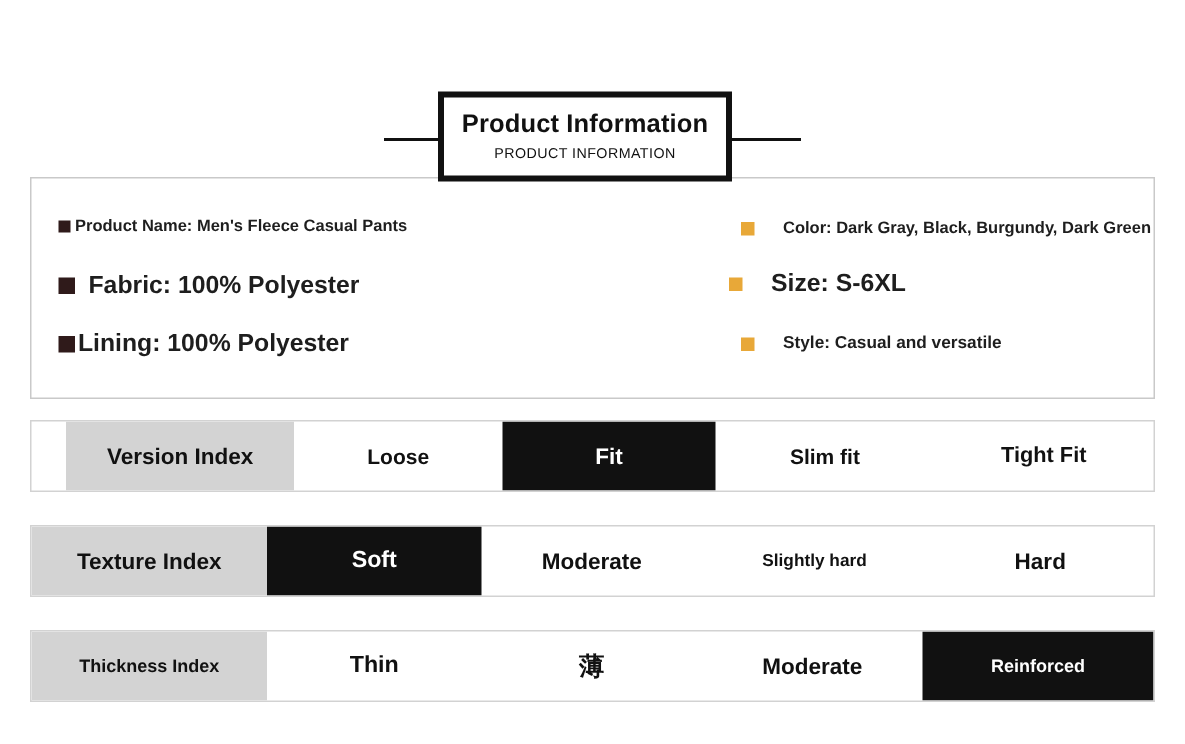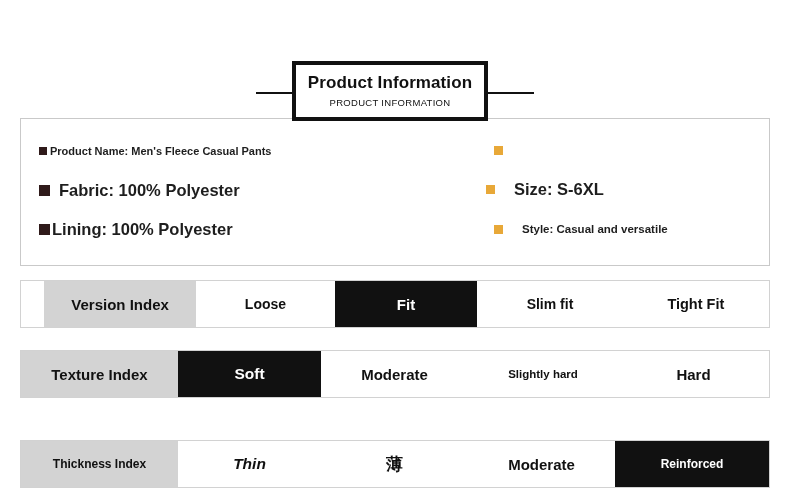--- a/index.html
+++ b/index.html
@@ -126,21 +126,21 @@
     left: 20px;
     width: 750px;
     height: 48px;
     display: flex;
     border: 1px solid #d2d2d2;
     background: #ffffff;
     overflow: hidden;
   }
   .index-row.r1 { top: 280px; padding-left: 23px; }
   .index-row.r2 { top: 350px; }
-  .index-row.r3 { top: 440px; align-items: flex-end; }
+  .index-row.r3 { top: 420px; align-items: flex-end; }
 
   .cell {
     display: flex;
     align-items: center;
     justify-content: center;
     height: 100%;
     font-weight: bold;
     color: #111111;
     white-space: nowrap;
     overflow: hidden;
@@ -179,20 +179,21 @@
     </div>
     <div class="info-row lrow3">
       <span class="bullet dark"></span>
       <span class="info-text">Lining: 100% Polyester</span>
     </div>
   </div>
 
   <div class="info-col right">
     <div class="info-row rrow1">
       <span class="bullet gold"></span>
+      <span class="info-text">Color: Dark Gray, Black, Burgundy, Dark Green</span>
     </div>
     <div class="info-row rrow2">
       <span class="bullet gold"></span>
       <span class="info-text">Size: S-6XL</span>
     </div>
     <div class="info-row rrow3">
       <span class="bullet gold"></span>
       <span class="info-text">Style: Casual and versatile</span>
     </div>
   </div>
@@ -210,17 +211,17 @@
 <div class="index-row r2">
   <div class="cell label" style="width:157px;font-size:15px;">Texture Index</div>
   <div class="cell hl" style="width:143px;font-size:15.5px;">Soft</div>
   <div class="cell" style="width:147px;font-size:15px;">Moderate</div>
   <div class="cell" style="width:150px;font-size:11.5px;">Slightly hard</div>
   <div class="cell" style="width:151px;font-size:15px;">Hard</div>
 </div>
 
 <div class="index-row r3">
   <div class="cell label" style="width:157px;font-size:12px;">Thickness Index</div>
-  <div class="cell" style="width:143px;font-size:15.5px;font-style:italic;">Thin</div>
+  <div class="cell" style="width:143px;font-size:15.5px;">Thin</div>
   <div class="cell" style="width:147px;font-size:17px;">薄</div>
   <div class="cell" style="width:147px;font-size:15px;">Moderate</div>
   <div class="cell hl" style="width:154px;font-size:12px;">Reinforced</div>
 </div>
 
 </body></html>

